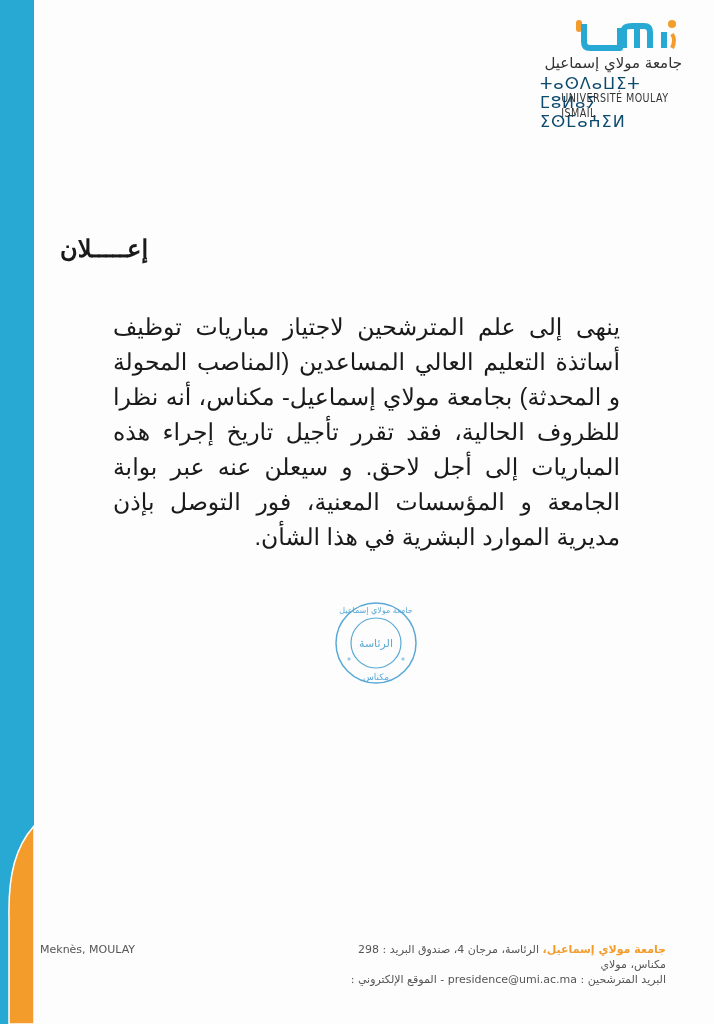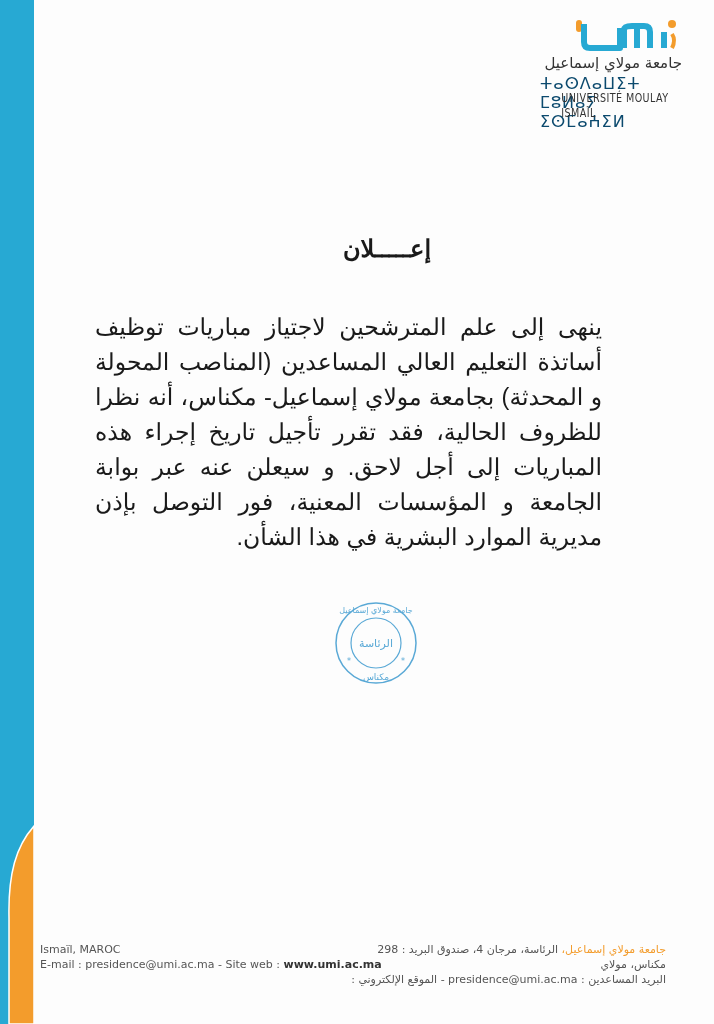--- a/index.html
+++ b/index.html
@@ -27,45 +27,45 @@
     }
     .logo-tif {
       position: absolute; right: 8px; top: 60px; font-size: 16px; color: #0c4a6e; letter-spacing: 1px;
       font-family: "DejaVu Sans", sans-serif;
     }
     .logo-fr {
       position: absolute; right: 8px; top: 76px; font-size: 12.5px; color: #333; letter-spacing: 0.5px;
       font-family: "DejaVu Sans Condensed", "DejaVu Sans", sans-serif; transform: scaleX(0.85); transform-origin: right;
     }
     .title {
-      position: absolute; left: 0; right: 0; top: 235px; text-align: center;
+      position: absolute; left: 0; right: 0; top: 235px; text-align: left;
       direction: rtl; font-size: 24px; font-weight: bold; font-family: "Liberation Sans", sans-serif;
       padding-left: 60px;
     }
     .body-text {
-      position: absolute; left: 95px; width: 507px; top: 310px;
+      position: absolute; left: 113px; width: 507px; top: 310px;
       direction: rtl; text-align: justify; text-align-last: right;
       font-family: "Liberation Sans", sans-serif; font-size: 23.5px; line-height: 35px;
     }
     .stamp {
       position: absolute; left: 333px; top: 600px; width: 86px; height: 86px;
     }
     .footer-fr {
       position: absolute; left: 40px; top: 942px; width: 340px;
       font-size: 11px; line-height: 15px; color: #555;
       font-family: "DejaVu Sans", sans-serif;
     }
     .footer-fr .brand { color: #f39c2c; font-weight: bold; }
     .footer-fr .bold { font-weight: bold; color: #333; }
     .footer-ar {
       position: absolute; left: 388px; top: 942px; width: 278px;
       font-size: 11px; line-height: 15px; color: #555; direction: rtl; text-align: right;
       font-family: "DejaVu Sans", sans-serif;
     }
-    .footer-ar .brand { color: #f39c2c; font-weight: normal; }
+    .footer-ar .brand { color: #f39c2c; font-weight: bold; }
     .line { display: block; white-space: nowrap; }
   </style>
 </head>
 <body>
 
 <div class="left-bar"></div>
 <svg class="left-deco" viewBox="0 0 34 206" width="34" height="206">
   <rect x="0" y="0" width="34" height="206" fill="#27a9d3"></rect>
   <path d="M34 8 C 16 28, 8 56, 9 100 L 9 206 L 34 206 Z" fill="#f39c2c" stroke="#fff" stroke-width="1.5"></path>
   <rect x="0" y="100" width="7" height="106" fill="#27a9d3"></rect>
@@ -94,21 +94,20 @@
   <circle cx="43" cy="43" r="40" fill="none" stroke="#5aa9d6" stroke-width="1.5"></circle>
   <circle cx="43" cy="43" r="25" fill="none" stroke="#5aa9d6" stroke-width="1.2"></circle>
   <text x="43" y="47" text-anchor="middle" font-size="11" fill="#5aa9d6" font-family="DejaVu Sans, sans-serif">الرئاسة</text>
   <text x="43" y="80" text-anchor="middle" font-size="9" fill="#5aa9d6" font-family="DejaVu Sans, sans-serif">مكناس</text>
   <text x="43" y="13" text-anchor="middle" font-size="8" fill="#5aa9d6" font-family="DejaVu Sans, sans-serif">جامعة مولاي إسماعيل</text>
   <text x="14" y="64" font-size="8" fill="#5aa9d6">*</text>
   <text x="68" y="64" font-size="8" fill="#5aa9d6">*</text>
 </svg>
 
 <div class="footer-fr">
-  <span class="line">Ismaïl, MAROC</span>
-  <span class="line"><span>E-mail : presidence@umi.ac.ma - Site web : </span><span class="bold">www.umi.ac.ma</span></span>
+  <span class="line">Meknès, MOULAY</span>
 </div>
 
 <div class="footer-ar">
   <span class="line"><span class="brand">جامعة مولاي إسماعيل،</span><span> الرئاسة، مرجان 4، صندوق البريد : 298</span></span>
   <span class="line">مكناس، مولاي</span>
-  <span class="line">البريد المساعدين : presidence@umi.ac.ma - الموقع الإلكتروني :</span>
+  <span class="line">البريد المترشحين : presidence@umi.ac.ma - الموقع الإلكتروني :</span>
 </div>
 
 </body></html>

